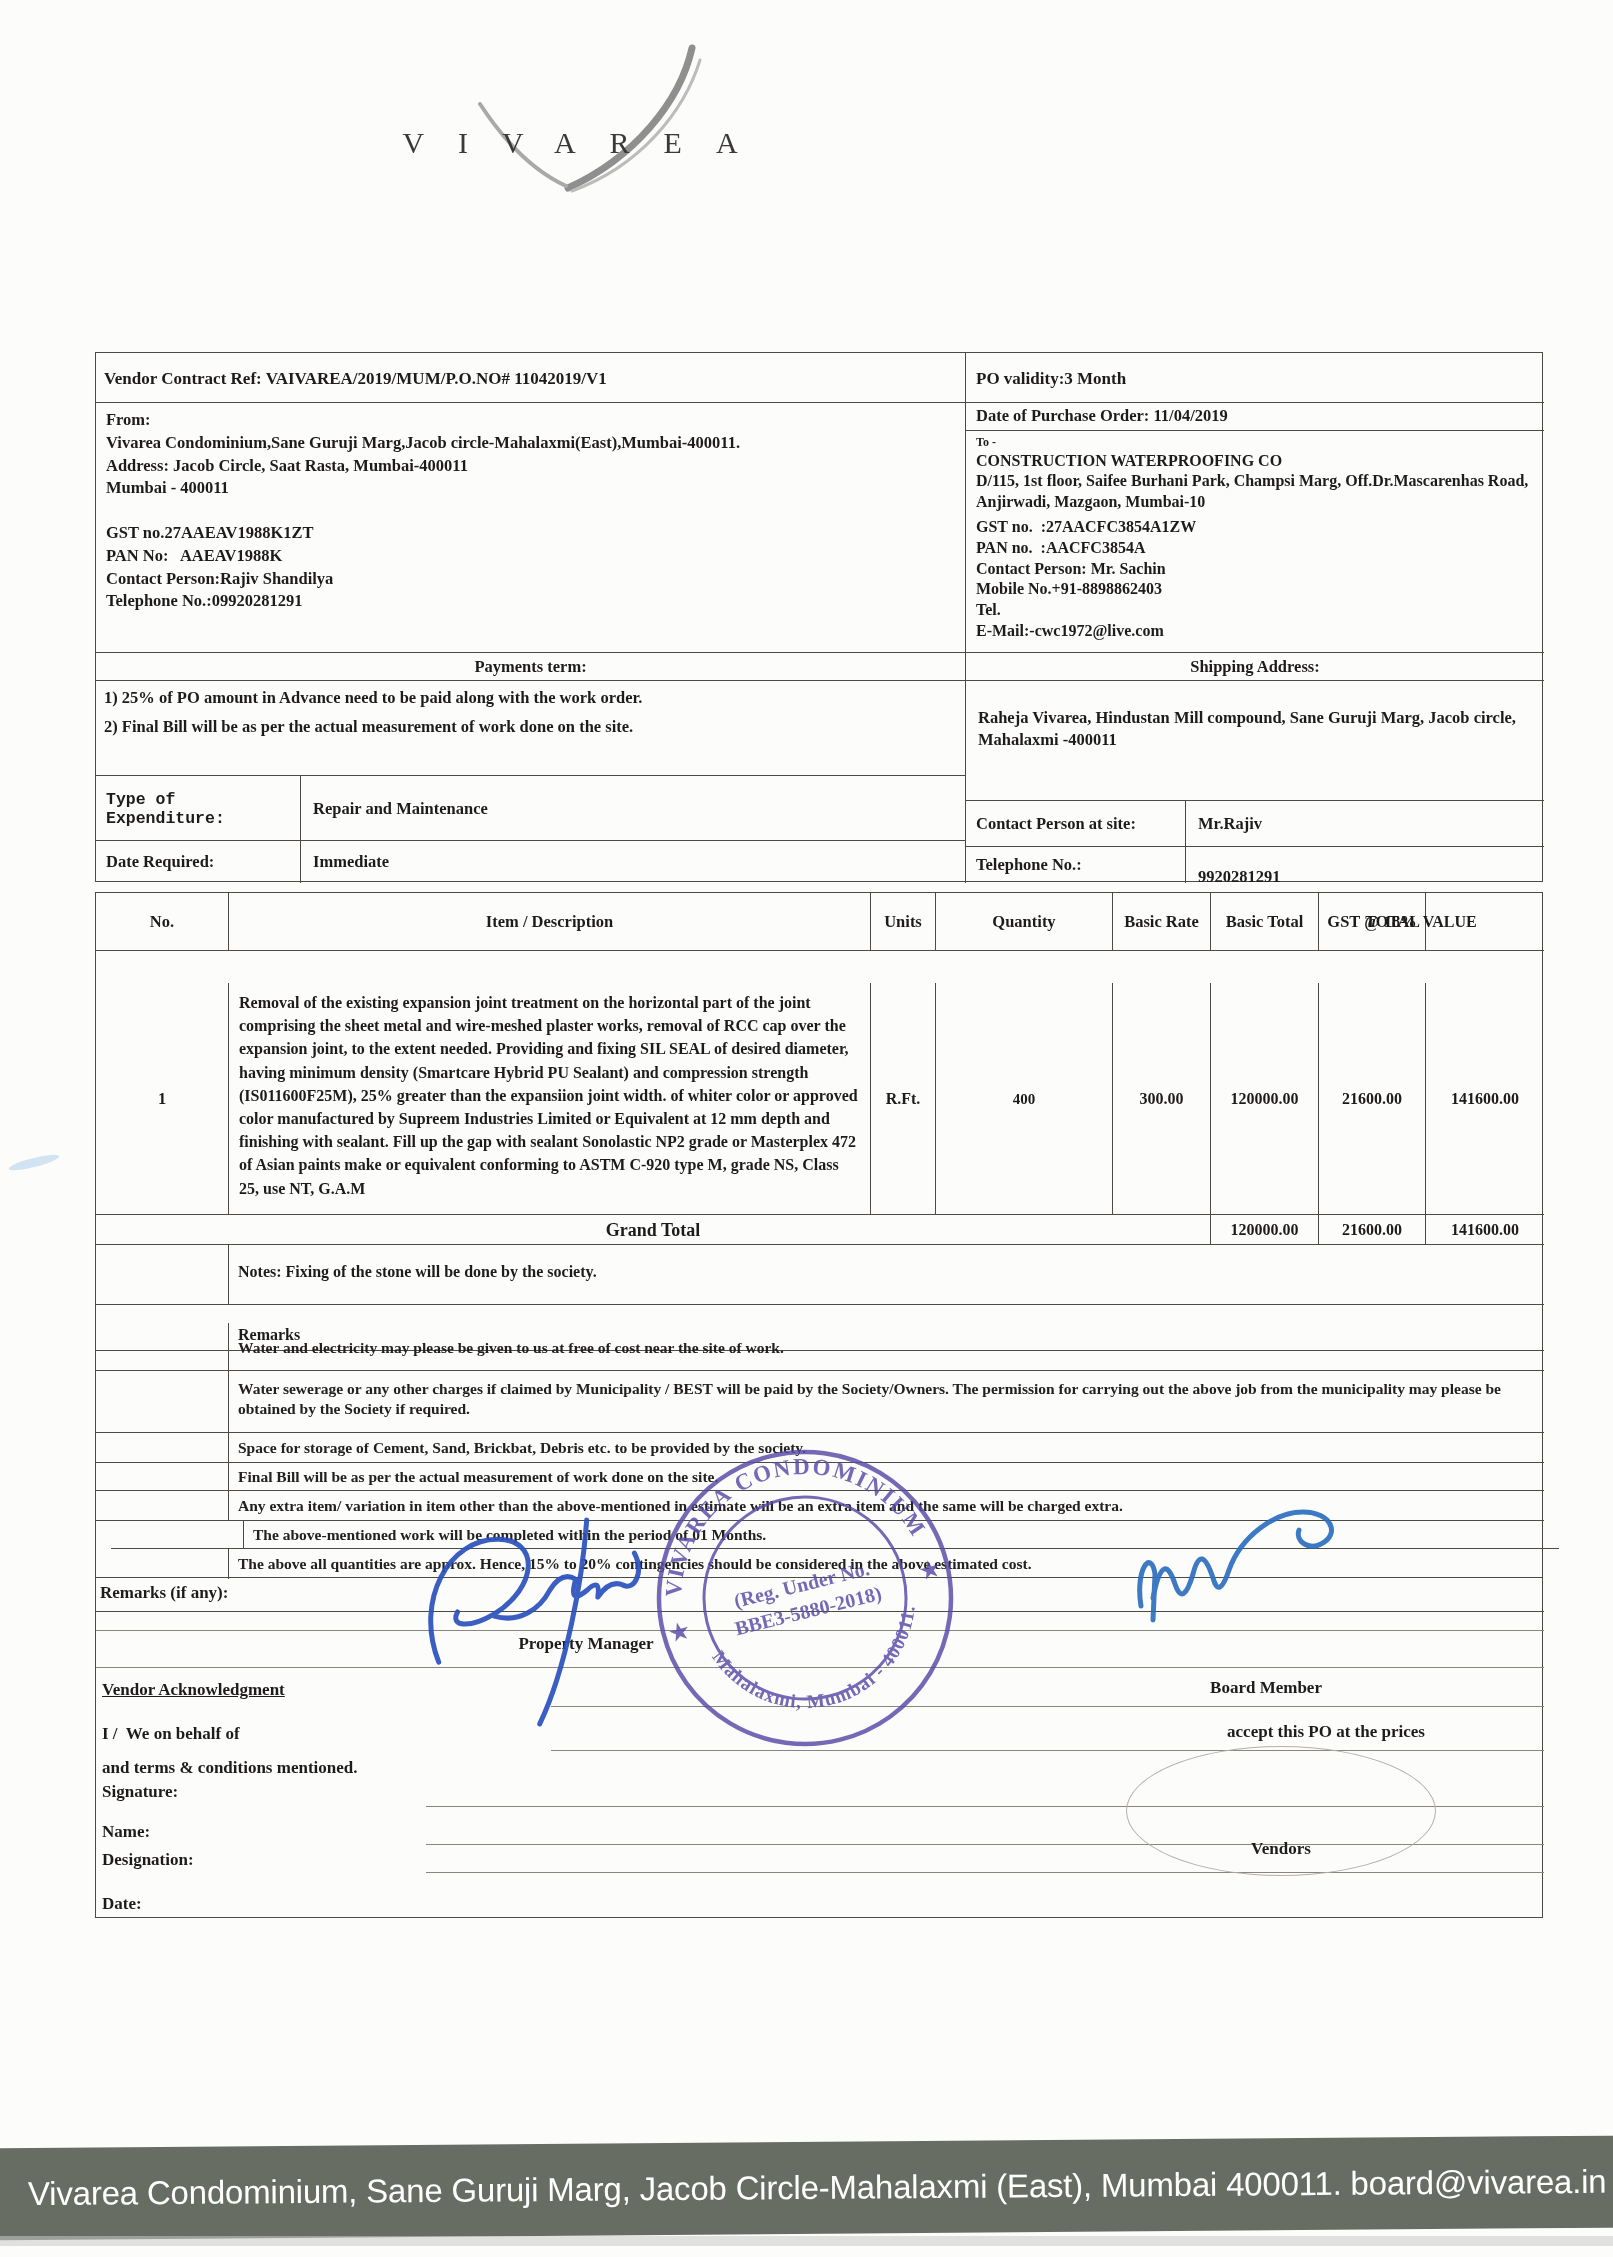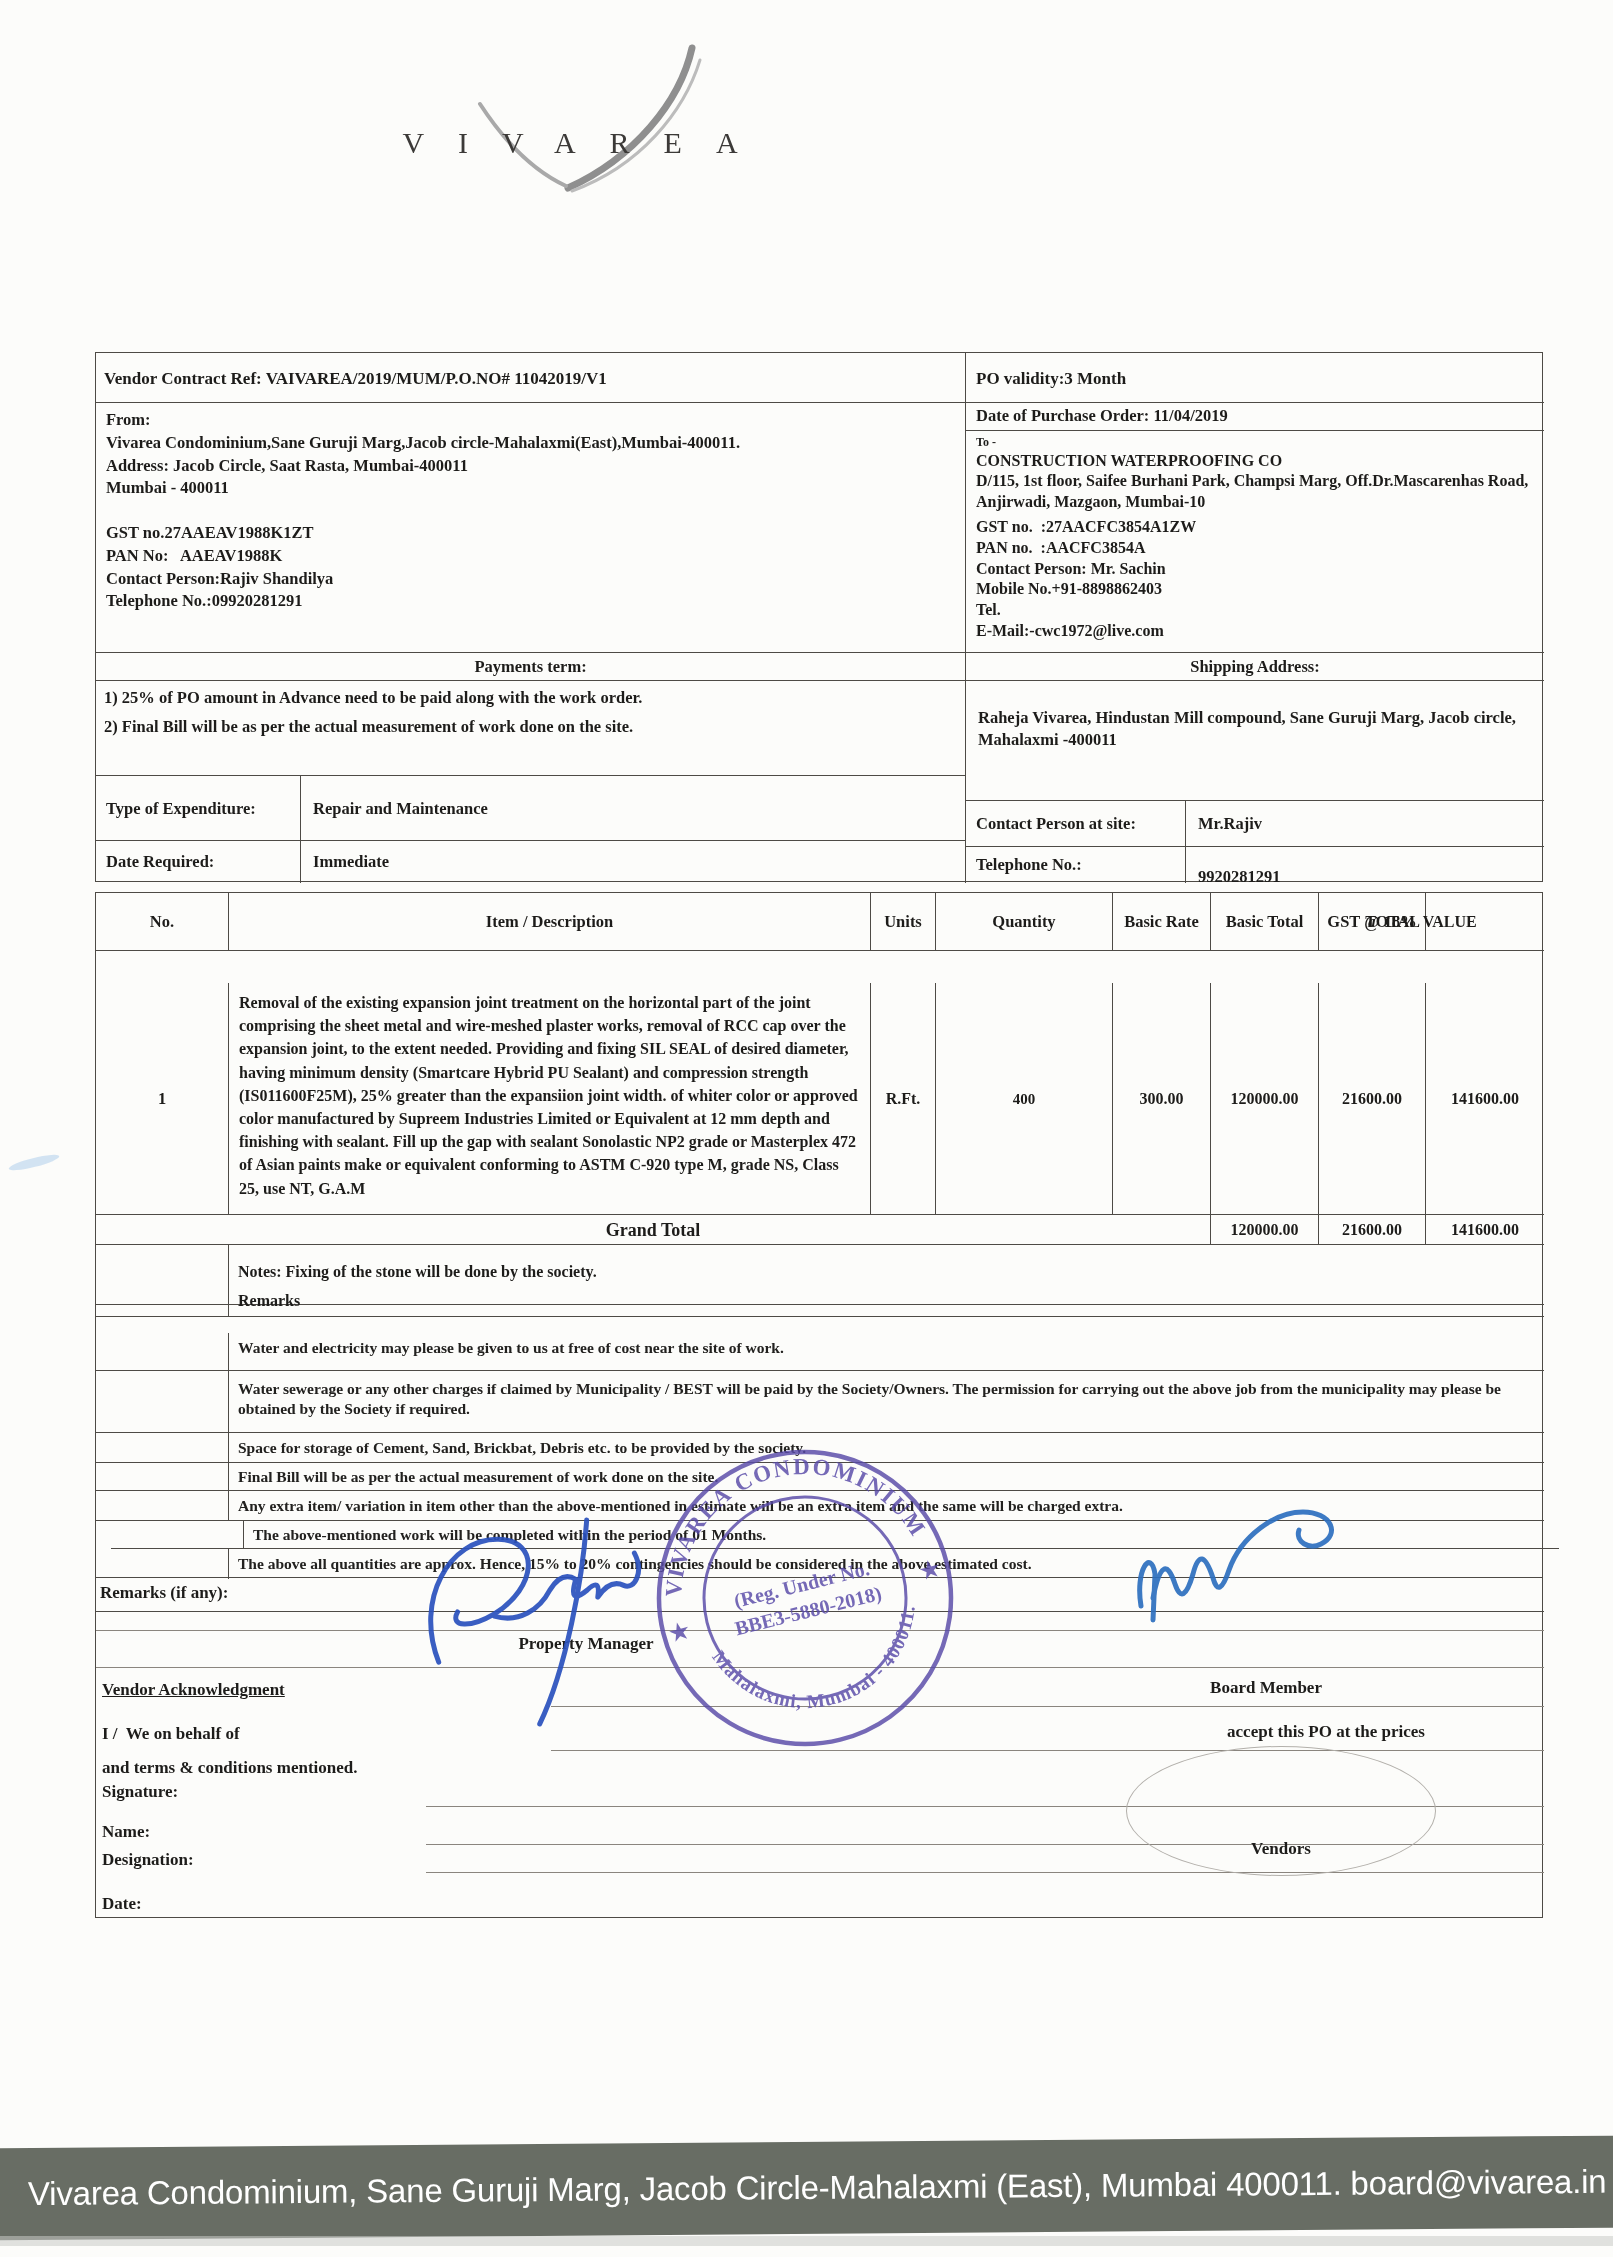--- a/index.html
+++ b/index.html
@@ -60,21 +60,21 @@
     </div>
 
     <div class="tc br bb b ctr" style="left:0;top:300px;width:870px;height:28px;padding-top:4px;font-size:16.5px;">Payments term:</div>
 
     <div class="tc br bb" style="left:0;top:328px;width:870px;height:95px;padding:6px 8px;">
       <div class="b f16" style="margin-bottom:6px;">1) 25% of PO amount in Advance need to be paid along with the work order.</div>
       <div class="b f16">2) Final Bill will be as per the actual measurement of work done on the site.</div>
     </div>
 
     <div class="tc br bb" style="left:0;top:423px;width:870px;height:65px;">
-      <div class="tc br b vc" style="left:0;top:0;width:205px;height:65px;padding:0 10px;font-size:16.5px;">Type of Expenditure:</div>
+      <div class="tc br b vc" style="left:0;top:0;width:205px;height:65px;padding:0 10px;font-size:16.5px;font-family:Liberation Mono, monospace;">Type of Expenditure:</div>
       <div class="tc b vc" style="left:205px;top:0;width:665px;height:65px;padding:0 12px;font-size:16.5px;">Repair and Maintenance</div>
     </div>
 
     <div class="tc br" style="left:0;top:488px;width:870px;height:42px;">
       <div class="tc br b vc" style="left:0;top:0;width:205px;height:42px;padding:0 10px;font-size:16.5px;">Date Required:</div>
       <div class="tc b vc" style="left:205px;top:0;width:665px;height:42px;padding:0 12px;font-size:16.5px;">Immediate</div>
     </div>
 
     <div class="tc bb b" style="left:870px;top:0;width:578px;height:50px;padding:16px 10px 0 10px;font-size:17px;">PO validity:3 Month</div>
 
@@ -137,21 +137,21 @@
       <div class="tc br b vcc" style="left:1115px;top:0;width:108px;height:30px;font-size:16px;">120000.00</div>
       <div class="tc br b vcc" style="left:1223px;top:0;width:107px;height:30px;font-size:16px;">21600.00</div>
       <div class="tc b vcc" style="left:1330px;top:0;width:118px;height:30px;font-size:16px;">141600.00</div>
     </div>
 
     <div class="tc bb" style="left:0;top:352px;width:1448px;height:60px;">
       <div class="tc br" style="left:0;top:0;width:133px;height:60px;"></div>
       <div class="tc b" style="left:133px;top:0;width:1315px;height:60px;padding:18px 0 0 9px;font-size:16px;">Notes: Fixing of the stone will be done by the society.</div>
     </div>
 
-    <div class="tc bb" style="left:0;top:396px;width:1448px;height:28px;">
+    <div class="tc bb" style="left:0;top:430px;width:1448px;height:28px;">
       <div class="tc br" style="left:0;top:0;width:133px;height:28px;"></div>
       <div class="tc b" style="left:133px;top:0;width:1315px;height:28px;padding:3px 0 0 9px;font-size:16px;">Remarks</div>
     </div>
 
     <div class="tc bb" style="left:0;top:440px;width:1448px;height:38px;">
       <div class="tc br" style="left:0;top:0;width:133px;height:38px;"></div>
       <div class="tc remark-cell b" style="left:133px;top:0;width:1315px;height:38px;">Water and electricity may please be given to us at free of cost near the site of work.</div>
     </div>
     <div class="tc bb" style="left:0;top:478px;width:1448px;height:62px;">
       <div class="tc br" style="left:0;top:0;width:133px;height:62px;"></div>

